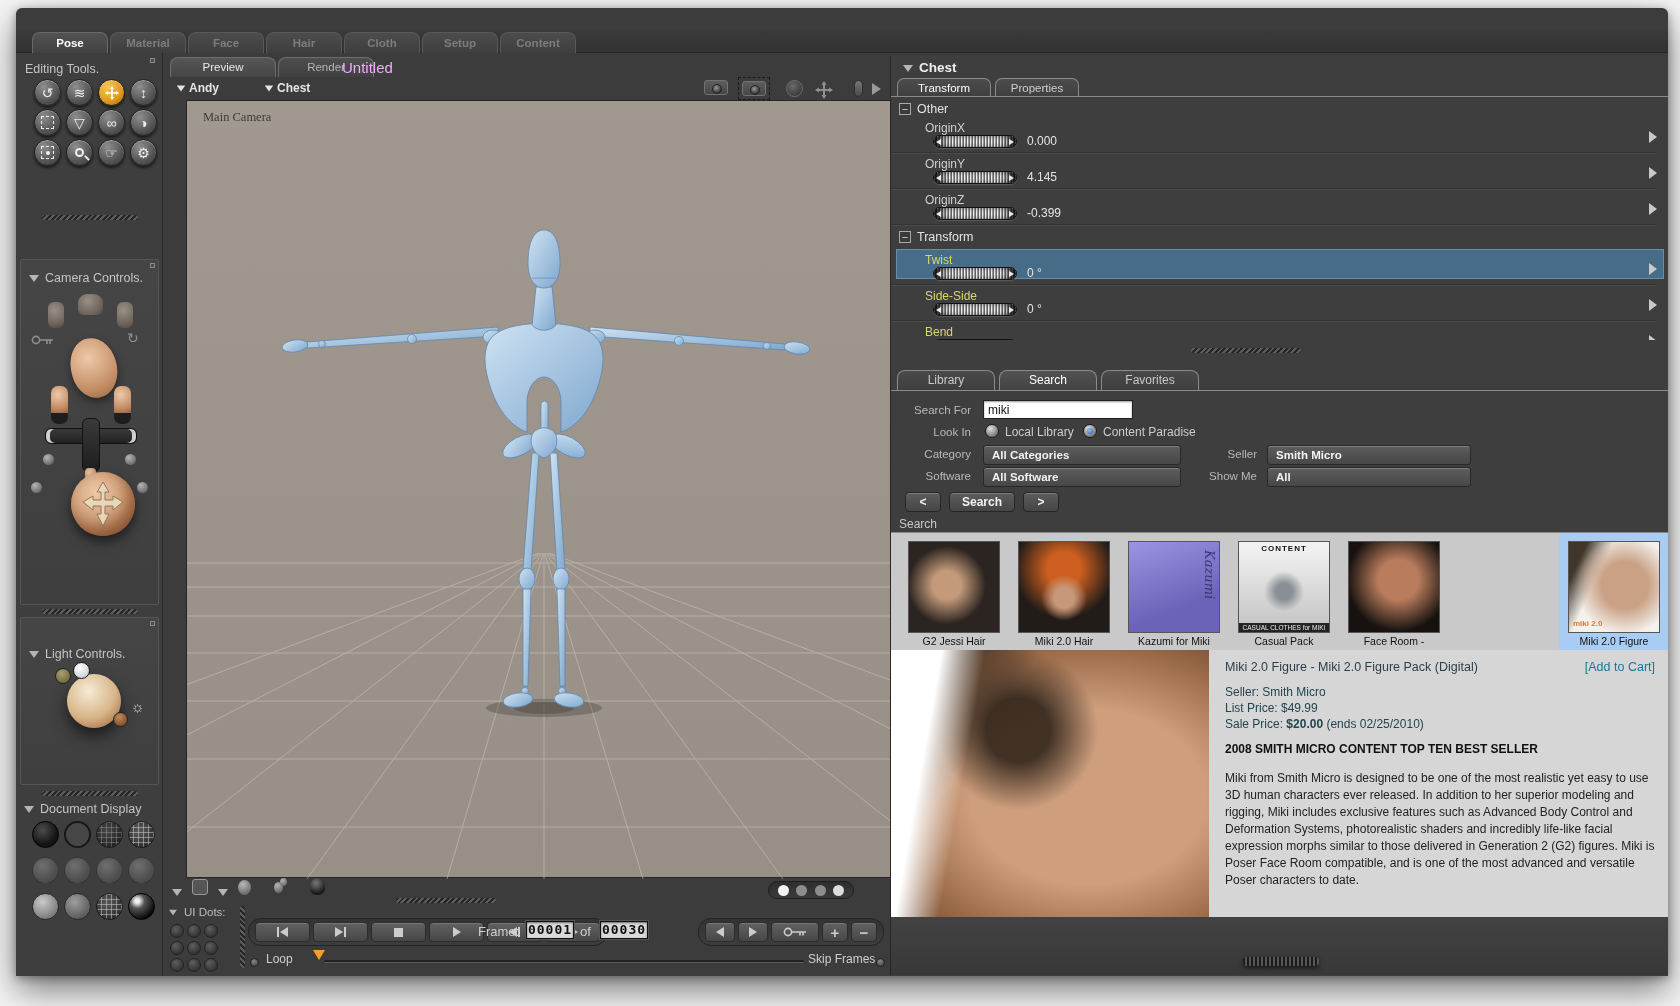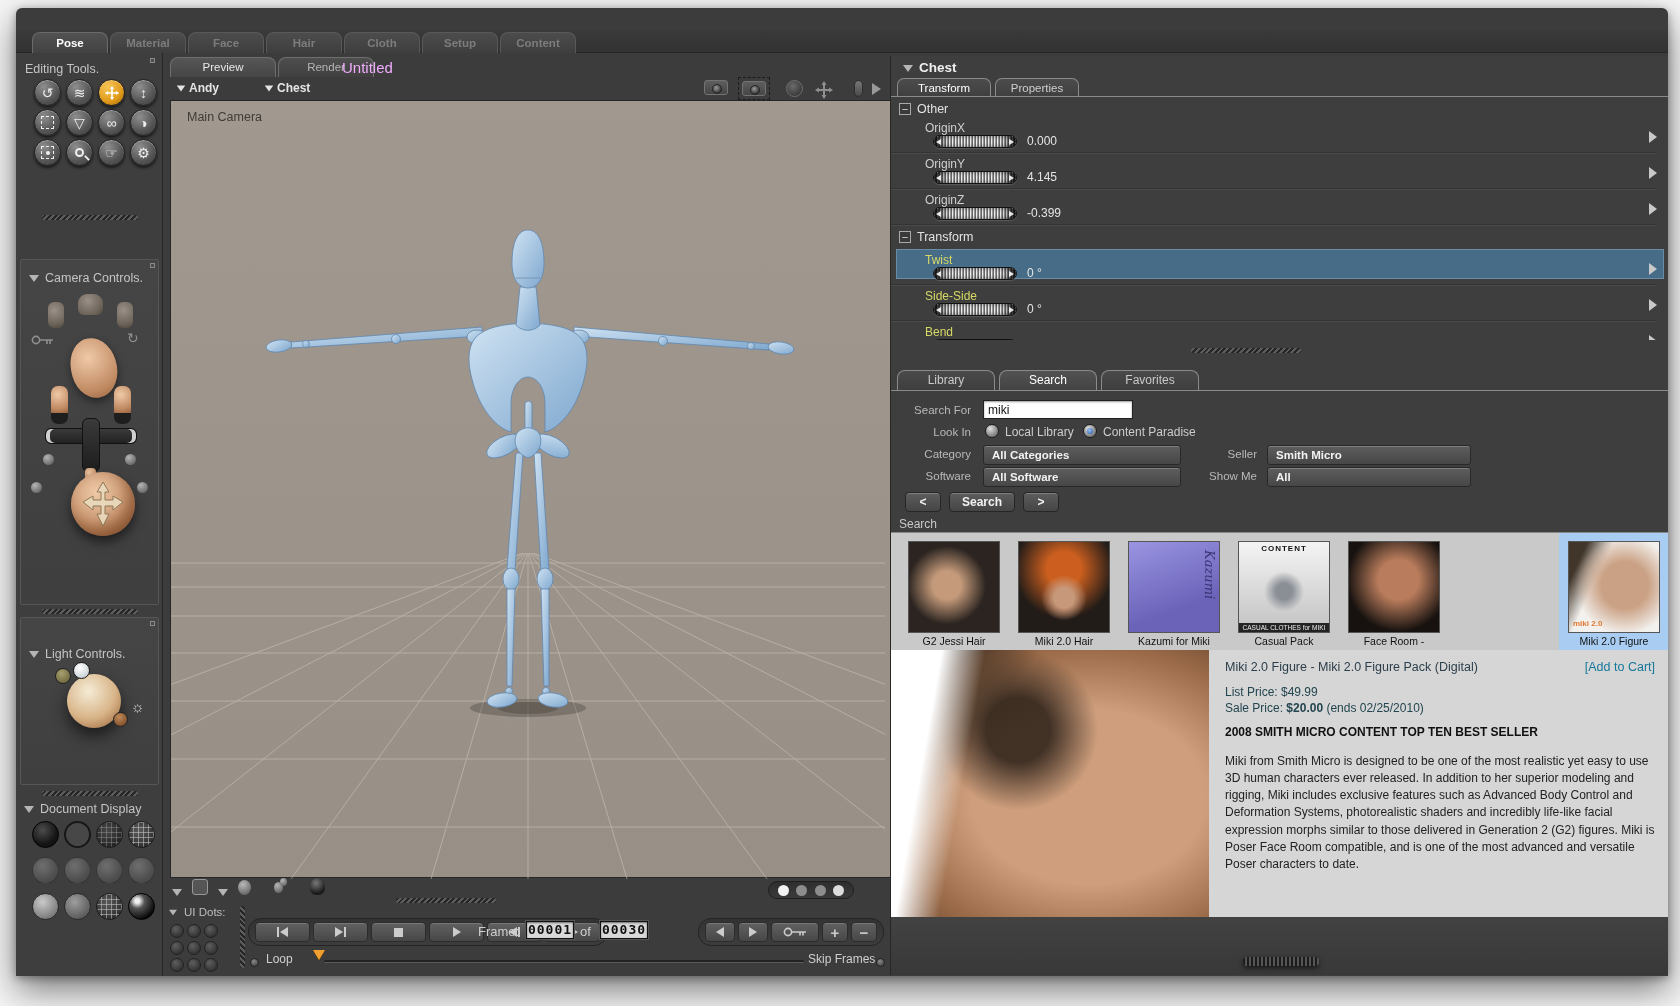--- a/index.html
+++ b/index.html
@@ -78,22 +78,22 @@
   .s-gloss-black { background:radial-gradient(circle at 33% 28%, #efefef 0 9%, #555 30%, #090909 75%); border:1px solid #000; }
 
   
   .dtab { position:absolute; top:27px; height:20px; border-radius:8px 8px 0 0;
     background:linear-gradient(#4e4e4e,#404040); border:1px solid #6e6e6e; border-bottom:none;
     color:#b5b5b5; font-size:11.5px; text-align:center; line-height:19px; }
   .dtab.active { color:#e8e8e8; background:linear-gradient(#565656,#464646); }
   .untitled { position:absolute; color:#f0abfc; font-size:15px; }
   .ddown { position:absolute; color:#e4e4e4; font-size:12px; font-weight:bold; cursor:default; }
   .ddown .tri-d { border-top-color:#e4e4e4; transform:scale(.85); margin-right:3px; }
-  .viewport { position:absolute; left:154px; top:70px; width:796px; height:778px;
-    background:linear-gradient(#a19890,#988f87); border:1px solid #262626; }
+  .viewport { position:absolute; left:170px; top:70px; width:796px; height:778px;
+    background:linear-gradient(#a19890,#988f87); border:1px solid #262626;font-family:Liberation Serif, serif; }
   .maincam { position:absolute; left:16px; top:9px; color:#3e3c35; font-size:12.5px; }
   .vicon { position:absolute; top:50px; }
   .camico { width:24px; height:15px; background:linear-gradient(#5e5e5e,#464646); border:1px solid #737373;
     border-radius:3px; position:relative; }
   .camico::after { content:""; position:absolute; left:7px; top:3px; width:8px; height:8px; border-radius:50%;
     background:radial-gradient(circle at 40% 35%, #9a9a9a, #333 75%); border:1px solid #222; }
   .dashedbox { border:1px dashed #1c1c1c; padding:3px; }
   .globeico { width:17px; height:17px; border-radius:50%; border:1px solid #6e6e6e;
     background:radial-gradient(circle at 40% 35%, #6a6a6a, #3a3a3a 75%); }
   .pillico { width:9px; height:17px; border-radius:5px; background:linear-gradient(#777,#4a4a4a); border:1px solid #2e2e2e; }
@@ -656,20 +656,21 @@
             </div>
             <div class="tlabel">Miki 2.0 Figure</div>
           </div>
         </div>
 
       <div class="product-img"></div>
       <div class="product-txt">
         <div class="pt-title">Miki 2.0 Figure - Miki 2.0 Figure Pack (Digital)</div>
         <div class="pt-cart">[Add to Cart]</div>
         <div style="height:10px;"></div>
+        <div class="pt-line">Seller: Smith Micro</div>
         <div class="pt-line">List Price: $49.99</div>
         <div class="pt-line"><span>Sale Price: </span><b>$20.00</b><span> (ends 02/25/2010)</span></div>
         <div style="height:9px;"></div>
         <div class="pt-bold">2008 SMITH MICRO CONTENT TOP TEN BEST SELLER</div>
         <div class="pt-desc">Miki from Smith Micro is designed to be one of the most realistic yet easy to use 3D human characters ever released. In addition to her superior modeling and rigging, Miki includes exclusive features such as Advanced Body Control and Deformation Systems, photorealistic shaders and incredibly life-like facial expression morphs similar to those delivered in Generation 2 (G2) figures. Miki is Poser Face Room compatible, and is one of the most advanced and versatile Poser characters to date.</div>
       </div>
       <div class="bottombar">
         <div class="handle"></div>
       </div>
     </div>

